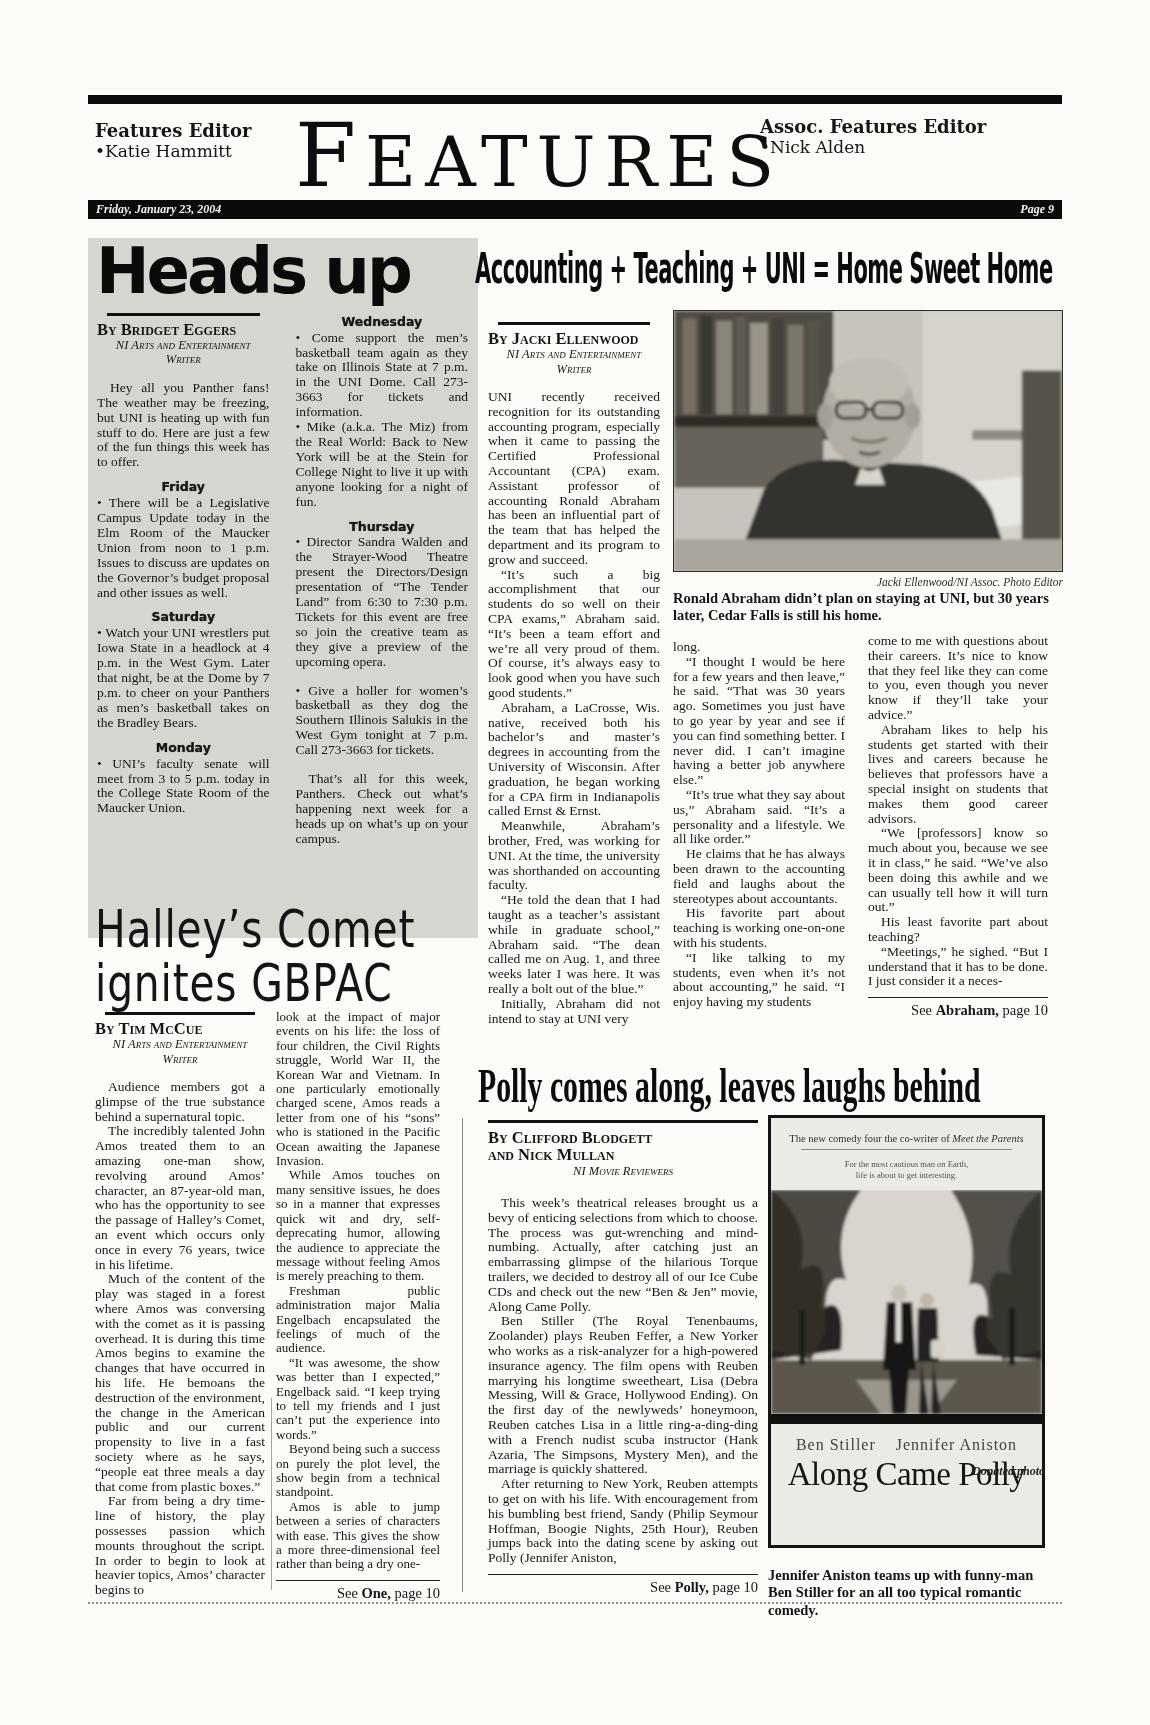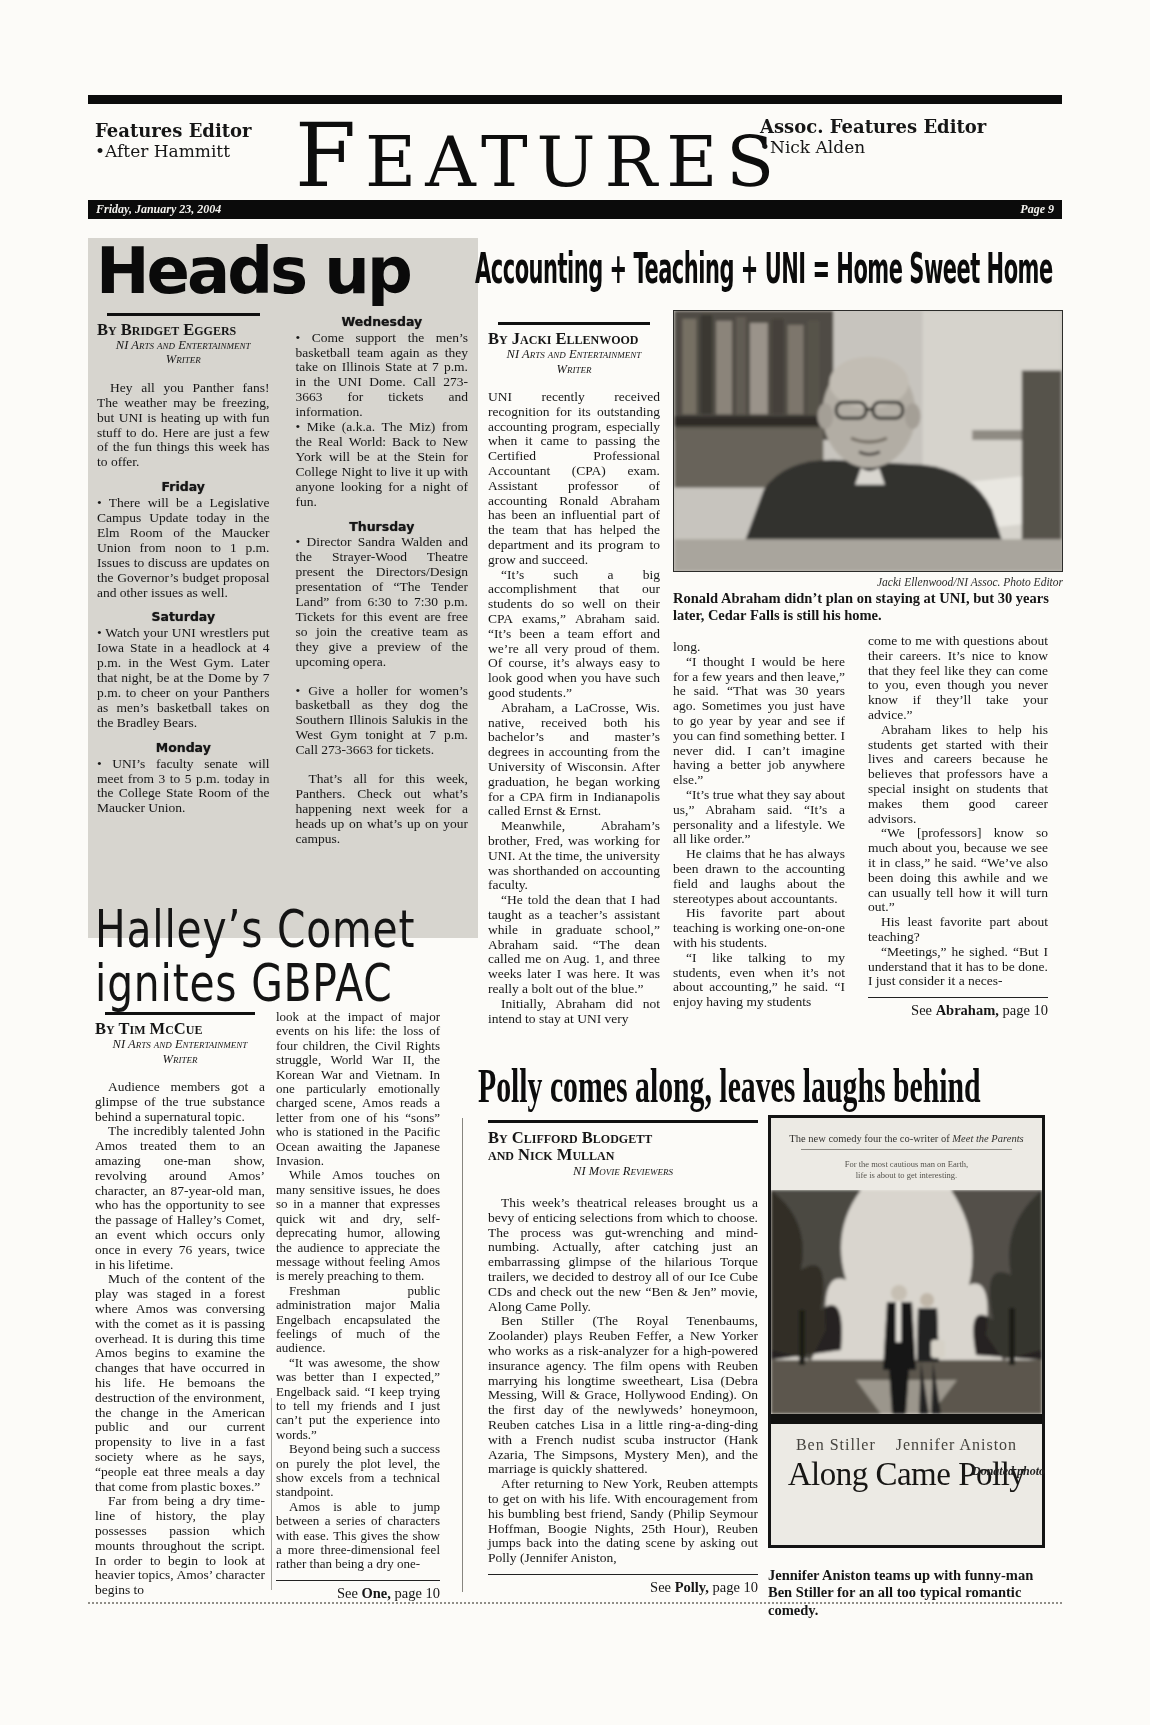--- a/index.html
+++ b/index.html
@@ -89,21 +89,21 @@
   .polly-caption { left:768px; top:1567px; width:292px; font-weight:bold; font-size:14.5px; line-height:1.2; }
 
   .tear { left:88px; top:1602px; width:974px; border-top:2px dotted #908e88; }
 </style>
 </head>
 <body>
 
 <div class="abs top-rule"></div>
 <div class="abs mast-left">
   <div class="mast-label">Features Editor</div>
-  <div class="mast-name">•After Hammitt</div>
+  <div class="mast-name">•Katie Hammitt</div>
 </div>
 <div class="abs mast-title">FEATURES</div>
 <div class="abs mast-right">
   <div class="mast-label">Assoc. Features Editor</div>
   <div class="mast-name">•Nick Alden</div>
 </div>
 <div class="abs datebar">
   <span>Friday, January 23, 2004</span>
   <span>Page 9</span>
 </div>
@@ -225,21 +225,21 @@
   <p class="p">The incredibly talented John Amos treated them to an amazing one-man show, revolving around Amos’ character, an 87-year-old man, who has the opportunity to see the passage of Halley’s Comet, an event which occurs only once in every 76 years, twice in his lifetime.</p>
   <p class="p">Much of the content of the play was staged in a forest where Amos was conversing with the comet as it is passing overhead. It is during this time Amos begins to examine the changes that have occurred in his life. He bemoans the destruction of the environment, the change in the American public and our current propensity to live in a fast society where as he says, “people eat three meals a day that come from plastic boxes.”</p>
   <p class="p">Far from being a dry time-line of history, the play possesses passion which mounts throughout the script. In order to begin to look at heavier topics, Amos’ character begins to</p>
 </div>
 
 <div class="abs col hal-col2">
   <p class="p noindent">look at the impact of major events on his life: the loss of four children, the Civil Rights struggle, World War II, the Korean War and Vietnam. In one particularly emotionally charged scene, Amos reads a letter from one of his “sons” who is stationed in the Pacific Ocean awaiting the Japanese Invasion.</p>
   <p class="p">While Amos touches on many sensitive issues, he does so in a manner that expresses quick wit and dry, self-deprecating humor, allowing the audience to appreciate the message without feeling Amos is merely preaching to them.</p>
   <p class="p">Freshman public administration major Malia Engelbach encapsulated the feelings of much of the audience.</p>
   <p class="p">“It was awesome, the show was better than I expected,” Engelback said. “I keep trying to tell my friends and I just can’t put the experience into words.”</p>
-  <p class="p">Beyond being such a success on purely the plot level, the show excels from a technical standpoint.</p>
+  <p class="p">Beyond being such a success on purely the plot level, the show begin from a technical standpoint.</p>
   <p class="p">Amos is able to jump between a series of characters with ease. This gives the show a more three-dimensional feel rather than being a dry one-</p>
   <p class="jump"><span>See </span><b>One,</b><span> page 10</span></p>
 </div>
 
 <div class="abs polly-headline">Polly comes along, leaves laughs behind</div>
 <div class="abs vline1"></div>
 <div class="abs vline2"></div>
 
 <div class="abs polly-byblock">
   <div class="byrule" style="margin:0 0 6px;"></div>

